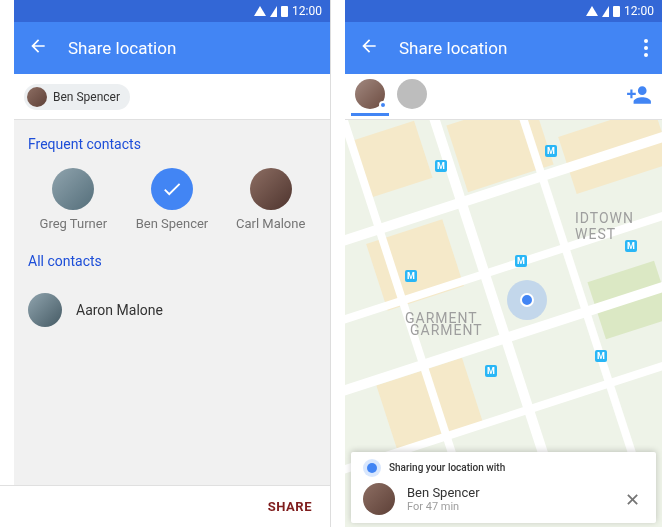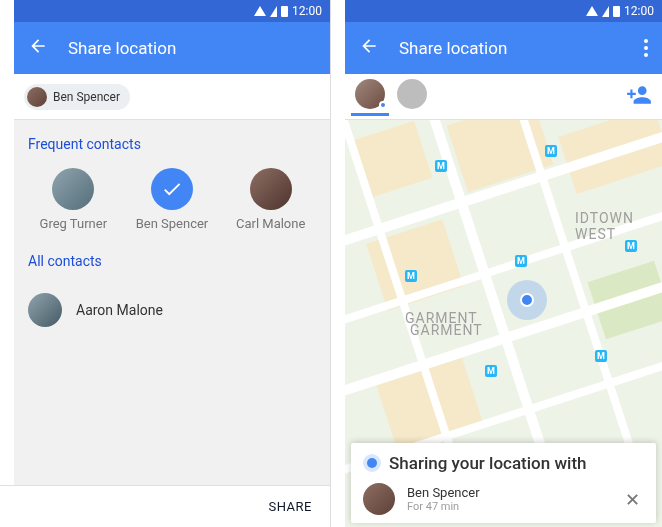--- a/index.html
+++ b/index.html
@@ -34,21 +34,21 @@
   .av-sam { background: linear-gradient(135deg,#6d4c41,#3e2723); }
 
   .all-list { margin-top: 2px; }
   .row { display: flex; align-items: center; gap: 14px; padding: 8px 0; }
   .row .avatar { width: 34px; height: 34px; border-radius: 50%; }
   .row .rname { font-size: 14px; color: #333; }
   .av-aaron { background: linear-gradient(135deg,#90a4ae,#455a64); }
   .av-amy { background: linear-gradient(135deg,#bcaaa4,#795548); }
 
   .footer { position: absolute; bottom: 0; left: 0; right: 0; height: 42px; background: #fff; border-top: 1px solid #e0e0e0; display: flex; justify-content: flex-end; align-items: center; padding: 0 18px; }
-  .footer .sharebtn { color: #0f172a; font-size: 13px; font-weight: 400; letter-spacing: 0.5px; }
+  .footer .sharebtn { color: #7f1d1d; font-size: 13px; font-weight: 700; letter-spacing: 0.5px; }
 
   
   .avatars-bar { height: 46px; background: #fff; display: flex; align-items: center; padding: 0 10px; border-bottom: 1px solid #e0e0e0; justify-content: space-between; }
   .avatars-left { display: flex; align-items: flex-end; gap: 12px; }
   .av-slot { position: relative; padding-bottom: 6px; }
   .av-slot.active::after { content:''; position:absolute; left:-4px; right:-4px; bottom:-1px; height:3px; background:#4285F4; }
   .av-slot .avimg { width: 30px; height: 30px; border-radius: 50%; }
   .av-active-dot { position:absolute; right:-2px; bottom:6px; width:8px;height:8px;border-radius:50%;background:#4285F4;border:2px solid #fff; }
   .av-kate-sm { background: linear-gradient(135deg,#a1887f,#6d4c41); }
   .av-gray { background: #bdbdbd; }
@@ -58,21 +58,21 @@
   .map .road { position:absolute; background:#fff; }
   .map .block { position:absolute; background:#f5e9c9; }
   .map .metro { position:absolute; width:12px;height:12px;background:#29b6f6;border-radius:2px;color:#fff;font-size:9px;display:flex;align-items:center;justify-content:center;font-weight:bold; }
   .map .loc-outer { position:absolute; width:40px;height:40px;border-radius:50%;background:rgba(66,133,244,0.25); left:162px; top:160px; }
   .map .loc-inner { position:absolute; width:14px;height:14px;border-radius:50%;background:#4285F4; left:175px; top:173px; border:2px solid #fff; }
   .map .label { position:absolute; color:#9e9e9e; font-size:14px; letter-spacing:1px; }
 
   .bottom-sheet { position:absolute; left:6px; right:6px; bottom:4px; background:#fff; border-radius:2px; box-shadow:0 -1px 6px rgba(0,0,0,0.2); padding: 10px 12px 8px 12px; }
   .bs-head { display:flex; align-items:center; gap:12px; margin-bottom:10px; }
   .bs-head .bluedot { width:10px;height:10px;border-radius:50%;background:#4285F4; box-shadow:0 0 0 4px rgba(66,133,244,0.2); margin-left:4px; }
-  .bs-head .bs-title { font-size:17px; font-weight:500; color:#333; }
+  .bs-head .bs-title { font-size:10px; font-weight:500; color:#333; }
   .bs-row { display:flex; align-items:center; gap:12px; }
   .bs-row .avatar { width:32px;height:32px;border-radius:50%; background: linear-gradient(135deg,#8d6e63,#5d4037); }
   .bs-row .info { flex:1; }
   .bs-row .n { font-size:13px; color:#333; }
   .bs-row .t { font-size:11px; color:#9e9e9e; }
   .bs-row .close { color:#757575; font-size:18px; padding:4px; }
   .check svg { fill:#fff; }
 </style>
 </head>
 <body>

